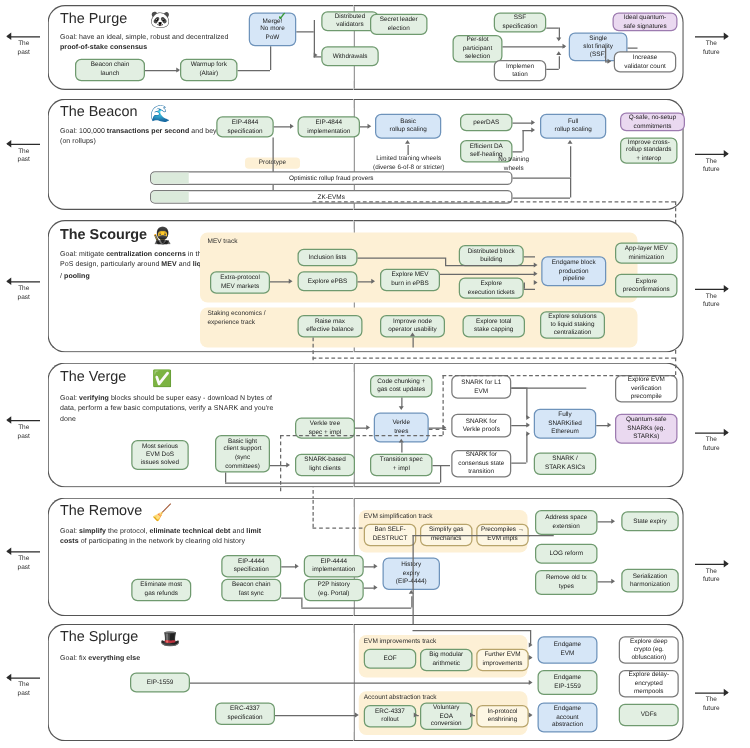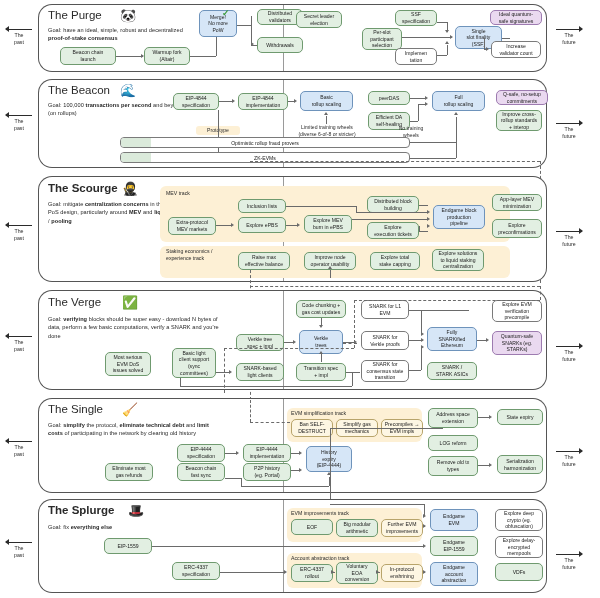--- a/index.html
+++ b/index.html
@@ -493,21 +493,21 @@
     </div>
   <div class="edge-label" style="left:5px; top:444px; white-space:pre-line;">The
 past</div>
   <div class="edge-arrow arr-right" style="left:556px; top:448px; width:26px;">
       <i></i>
       <b></b>
     </div>
   <div class="edge-label" style="left:555px; top:454px; white-space:pre-line;">The
 future</div>
 
-  <div class="sec-title" style="left:48px; top:403px;">The Single</div>
+  <div class="sec-title" style="left:48px; top:403px;">The Remove</div>
   <div class="sec-emoji" style="left:122px; top:403px;">🧹</div>
   <div class="sec-goal" style="left:48px; top:421px; width:175px;">
     Goal: <b>simplify</b> the protocol, <b>eliminate technical debt</b> and <b>limit costs</b> of participating in the network by clearing old history
   </div>
 
   <div class="track" style="left:287px; top:408px; width:135px; height:34px;"></div>
   <div class="track-label" style="left:291px; top:410px;">EVM simplification track</div>
 
   <div class="node n-green" style="left:105px; top:463px; width:48px; height:18px;">Eliminate most
 gas refunds</div>
@@ -577,21 +577,21 @@
     </div>
   <div class="edge-label" style="left:5px; top:545px; white-space:pre-line;">The
 past</div>
   <div class="edge-arrow arr-right" style="left:556px; top:551px; width:26px;">
       <i></i>
       <b></b>
     </div>
   <div class="edge-label" style="left:555px; top:557px; white-space:pre-line;">The
 future</div>
 
-  <div class="sec-title" style="left:48px; top:504px;font-weight:bold;">The Splurge</div>
+  <div class="sec-title" style="left:48px; top:504px;">The Splurge</div>
   <div class="sec-emoji" style="left:128px; top:504px;">🎩</div>
   <div class="sec-goal" style="left:48px; top:523px; width:160px;">
     Goal: fix <b>everything else</b>
   </div>
 
   <div class="track" style="left:287px; top:508px; width:135px; height:34px;"></div>
   <div class="track-label" style="left:291px; top:510px;">EVM improvements track</div>
 
   <div class="track" style="left:287px; top:553px; width:135px; height:35px;"></div>
   <div class="track-label" style="left:291px; top:555px;">Account abstraction track</div>

